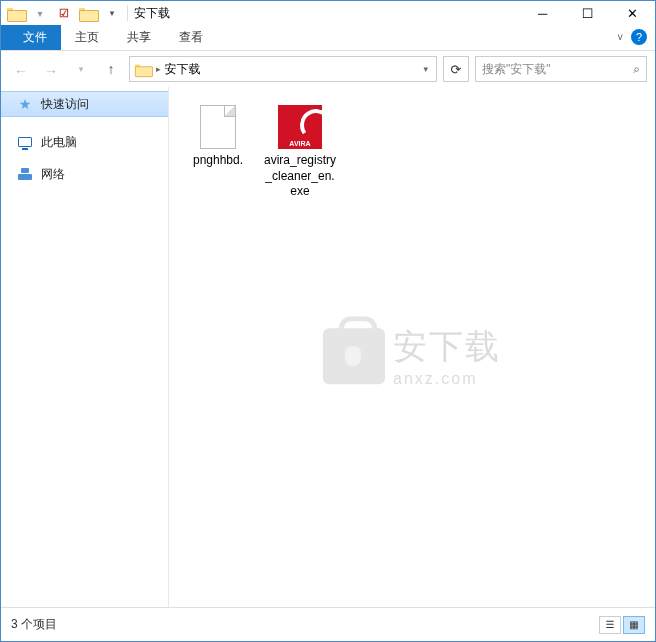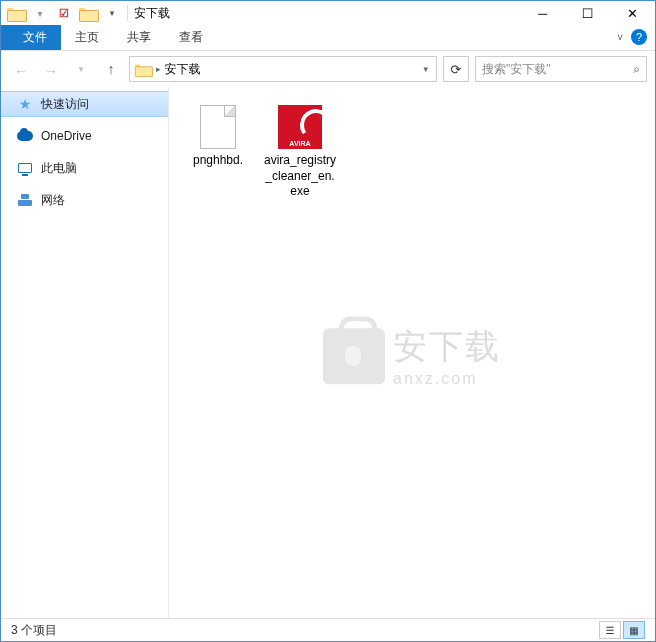--- a/index.html
+++ b/index.html
@@ -65,21 +65,21 @@
 
 .watermark { position: absolute; top: 50%; left: 50%; transform: translate(-50%, -45%); display: flex; align-items: center; gap: 8px; opacity: 0.72; pointer-events: none; }
 .wm-bag { width: 62px; height: 56px; background: #dcdcdc; border-radius: 6px; position: relative; }
 .wm-bag::before { content:""; position:absolute; top:-12px; left:16px; width:28px; height:16px; border:5px solid #dcdcdc; border-bottom:none; border-radius:12px 12px 0 0; }
 .wm-bag::after { content:""; position:absolute; top:18px; left:22px; width:16px; height:20px; background:#eee; border-radius:8px 8px 10px 10px; }
 .wm-text { display:flex; flex-direction:column; }
 .wm-text .cn { font-size: 34px; color:#cfcfcf; font-weight:500; letter-spacing:2px; }
 .wm-text .en { font-size: 16px; color:#cfcfcf; letter-spacing:2px; }
 
 
-.statusbar { position: absolute; bottom: 0; left: 0; right: 0; height: 23px; border-top: 1px solid #e0e0e0; display: flex; align-items: center; font-size: 12px; padding: 0 10px; color: #333; background: #fff; }
+.statusbar { position: absolute; bottom: 0; left: 0; right: 0; height: 34px; border-top: 1px solid #e0e0e0; display: flex; align-items: center; font-size: 12px; padding: 0 10px; color: #333; background: #fff; }
 .statusbar .views { margin-left: auto; display: flex; gap: 2px; }
 .view-btn { width: 22px; height: 18px; border: 1px solid #ccc; display:flex; align-items:center; justify-content:center; font-size:10px; }
 .view-btn.active { background:#cce8ff; border-color:#7ab8e8; }
 </style>
 </head>
 <body>
 
 <div class="titlebar">
   <div class="qat">
     <div class="qat-btn">
@@ -134,26 +134,20 @@
   </div>
 </div>
 
 <div class="content">
   <div class="sidebar">
     <div class="side-item active">
       <span class="icon star">★</span>
       <span>快速访问</span>
     </div>
     <div style="height:6px"></div>
-    <div class="side-item">
-      <span class="icon">
-          <span class="cloud"></span>
-        </span>
-      <span>OneDrive</span>
-    </div>
     <div style="height:6px"></div>
     <div class="side-item">
       <span class="icon">
           <span class="monitor"></span>
         </span>
       <span>此电脑</span>
     </div>
     <div style="height:6px"></div>
     <div class="side-item">
       <span class="icon">

